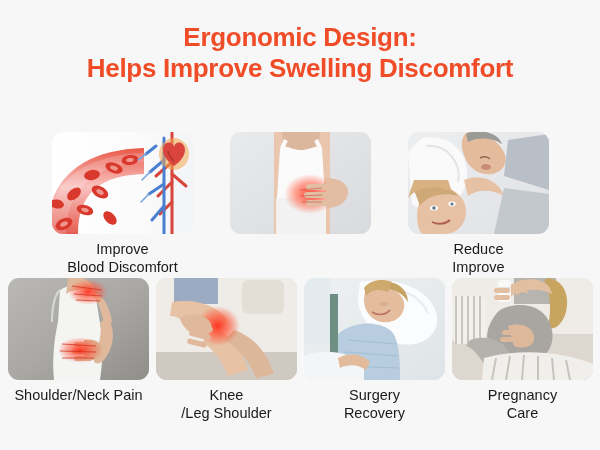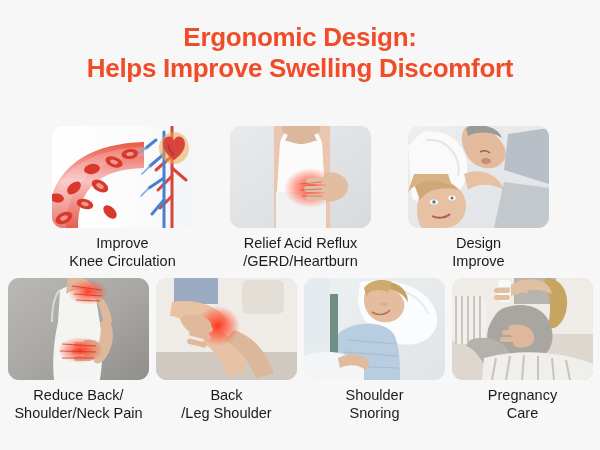--- a/index.html
+++ b/index.html
@@ -20,21 +20,21 @@
     font-weight:bold;
     font-size:26px;
     line-height:31px;
     letter-spacing:-0.3px;
     white-space:nowrap;
   }
   .title .line{display:block;}
 
   
   .row{position:absolute;display:flex;}
-  .row1{left:52px;top:126px;width:496px;gap:37px;}
+  .row1{left:52px;top:132px;width:496px;gap:37px;}
   .row2{left:8px;top:278px;width:584px;gap:7px;}
 
   .card{display:flex;flex-direction:column;align-items:center;}
   .row1 .card{width:141px;}
   .row2 .card{width:141px;}
 
   .thumb{
     width:141px;height:102px;
     border-radius:11px;
     overflow:hidden;
@@ -127,21 +127,21 @@
 
           <g transform="translate(122,22)">
             <ellipse cx="0" cy="0" rx="15" ry="16" fill="#f2a64e" opacity="0.55"></ellipse>
             <path d="M-11,-4 C-11,-13 -1,-14 0,-7 C1,-14 11,-13 11,-4 C11,5 0,12 0,12 C0,12 -11,5 -11,-4 Z" fill="#d9453c"></path>
             <path d="M-6,-3 C-5,2 0,7 0,7" stroke="#b3322c" stroke-width="1.4" fill="none"></path>
           </g>
         </svg>
       </div>
       <div class="caption">
         <span class="cl">Improve</span>
-        <span class="cl">Knee Circulation</span>
+        <span class="cl">Blood Discomfort</span>
       </div>
     </div>
 
     <div class="card">
       <div class="thumb">
         <svg viewBox="0 0 141 102" xmlns="http://www.w3.org/2000/svg">
           <defs>
             <linearGradient id="gerdBg" x1="0" y1="0" x2="1" y2="1">
               <stop offset="0%" stop-color="#e9eaec"></stop>
               <stop offset="100%" stop-color="#d9dadd"></stop>
@@ -165,24 +165,20 @@
           <ellipse cx="80" cy="62" rx="26" ry="20" fill="url(#painG)"></ellipse>
 
           <g fill="#e3bda2">
             <path d="M96,46 C110,46 118,52 118,60 C118,70 108,76 96,76 Z"></path>
             <rect x="76" y="52" width="26" height="6" rx="3"></rect>
             <rect x="74" y="60" width="28" height="6" rx="3"></rect>
             <rect x="76" y="68" width="26" height="6" rx="3"></rect>
           </g>
           <path d="M70,58 L92,56 M70,64 L92,63 M72,70 L92,70" stroke="#c0392b" stroke-width="1.2" opacity="0.5" fill="none"></path>
         </svg>
-      </div>
-      <div class="caption">
-        <span class="cl">Relief Acid Reflux</span>
-        <span class="cl">/GERD/Heartburn</span>
       </div>
     </div>
 
     <div class="card">
       <div class="thumb">
         <svg viewBox="0 0 141 102" xmlns="http://www.w3.org/2000/svg">
           <defs>
             <linearGradient id="snBg" x1="0" y1="0" x2="1" y2="1">
               <stop offset="0%" stop-color="#eceef0"></stop>
               <stop offset="100%" stop-color="#dfe1e4"></stop>
@@ -206,21 +202,21 @@
           <ellipse cx="26" cy="76" rx="1.8" ry="1.8" fill="#5e7a8c"></ellipse>
           <ellipse cx="44" cy="72" rx="3.6" ry="2.4" fill="#ffffff"></ellipse>
           <ellipse cx="44" cy="72" rx="1.6" ry="1.6" fill="#5e7a8c"></ellipse>
           <path d="M24,90 C30,93 38,92 42,88" stroke="#b05e55" stroke-width="1.8" fill="none"></path>
 
           <path d="M56,48 C74,40 92,50 96,64 C86,58 70,56 60,64 Z" fill="#e7c1a4"></path>
           <path d="M96,56 L141,62 L141,102 L86,102 Z" fill="#c3c8cd"></path>
         </svg>
       </div>
       <div class="caption">
-        <span class="cl">Design</span>
+        <span class="cl">Reduce</span>
         <span class="cl">Improve</span>
       </div>
     </div>
 
   </div>
 
   <div class="row row2">
 
     <div class="card">
       <div class="thumb">
@@ -256,21 +252,20 @@
 
           <ellipse cx="80" cy="14" rx="20" ry="13" fill="url(#painN)"></ellipse>
           <ellipse cx="72" cy="72" rx="22" ry="13" fill="url(#painN)"></ellipse>
           <g stroke="#d03020" stroke-width="1.2" opacity="0.75" fill="none">
             <path d="M64,8 L94,12 M66,16 L94,18 M68,22 L92,23"></path>
             <path d="M54,66 L88,68 M52,73 L88,74 M54,80 L86,80"></path>
           </g>
         </svg>
       </div>
       <div class="caption">
-        <span class="cl">Reduce Back/</span>
         <span class="cl">Shoulder/Neck Pain</span>
       </div>
     </div>
 
     <div class="card">
       <div class="thumb">
         <svg viewBox="0 0 141 102" xmlns="http://www.w3.org/2000/svg">
           <defs>
             <linearGradient id="knBg" x1="0" y1="0" x2="1" y2="1">
               <stop offset="0%" stop-color="#e6e3de"></stop>
@@ -300,21 +295,21 @@
 
           <g fill="#e0b99c">
             <path d="M24,40 C34,34 48,36 54,44 C58,50 54,58 46,58 C36,58 26,50 24,40 Z"></path>
             <rect x="36" y="44" width="22" height="5.5" rx="2.7" transform="rotate(14 36 44)"></rect>
             <rect x="34" y="52" width="22" height="5.5" rx="2.7" transform="rotate(14 34 52)"></rect>
             <rect x="32" y="60" width="20" height="5.5" rx="2.7" transform="rotate(14 32 60)"></rect>
           </g>
         </svg>
       </div>
       <div class="caption">
-        <span class="cl">Back</span>
+        <span class="cl">Knee</span>
         <span class="cl">/Leg Shoulder</span>
       </div>
     </div>
 
     <div class="card">
       <div class="thumb">
         <svg viewBox="0 0 141 102" xmlns="http://www.w3.org/2000/svg">
           <defs>
             <linearGradient id="srBg" x1="0" y1="0" x2="1" y2="1">
               <stop offset="0%" stop-color="#eef1f2"></stop>
@@ -338,22 +333,22 @@
           <g stroke="#9cb8cf" stroke-width="1" fill="none" opacity="0.8">
             <path d="M44,62 L92,66 M40,74 L94,78 M38,88 L94,90"></path>
           </g>
 
           <path d="M0,78 C20,70 44,74 60,86 L60,102 L0,102 Z" fill="#f3f5f6"></path>
 
           <path d="M34,80 C46,74 58,76 66,84 L62,92 C54,86 44,86 36,90 Z" fill="#e2bb9c"></path>
         </svg>
       </div>
       <div class="caption">
-        <span class="cl">Shoulder</span>
-        <span class="cl">Snoring</span>
+        <span class="cl">Surgery</span>
+        <span class="cl">Recovery</span>
       </div>
     </div>
 
     <div class="card">
       <div class="thumb">
         <svg viewBox="0 0 141 102" xmlns="http://www.w3.org/2000/svg">
           <defs>
             <linearGradient id="pgBg" x1="0" y1="0" x2="1" y2="1">
               <stop offset="0%" stop-color="#ece8e4"></stop>
               <stop offset="100%" stop-color="#dcd6d0"></stop>

